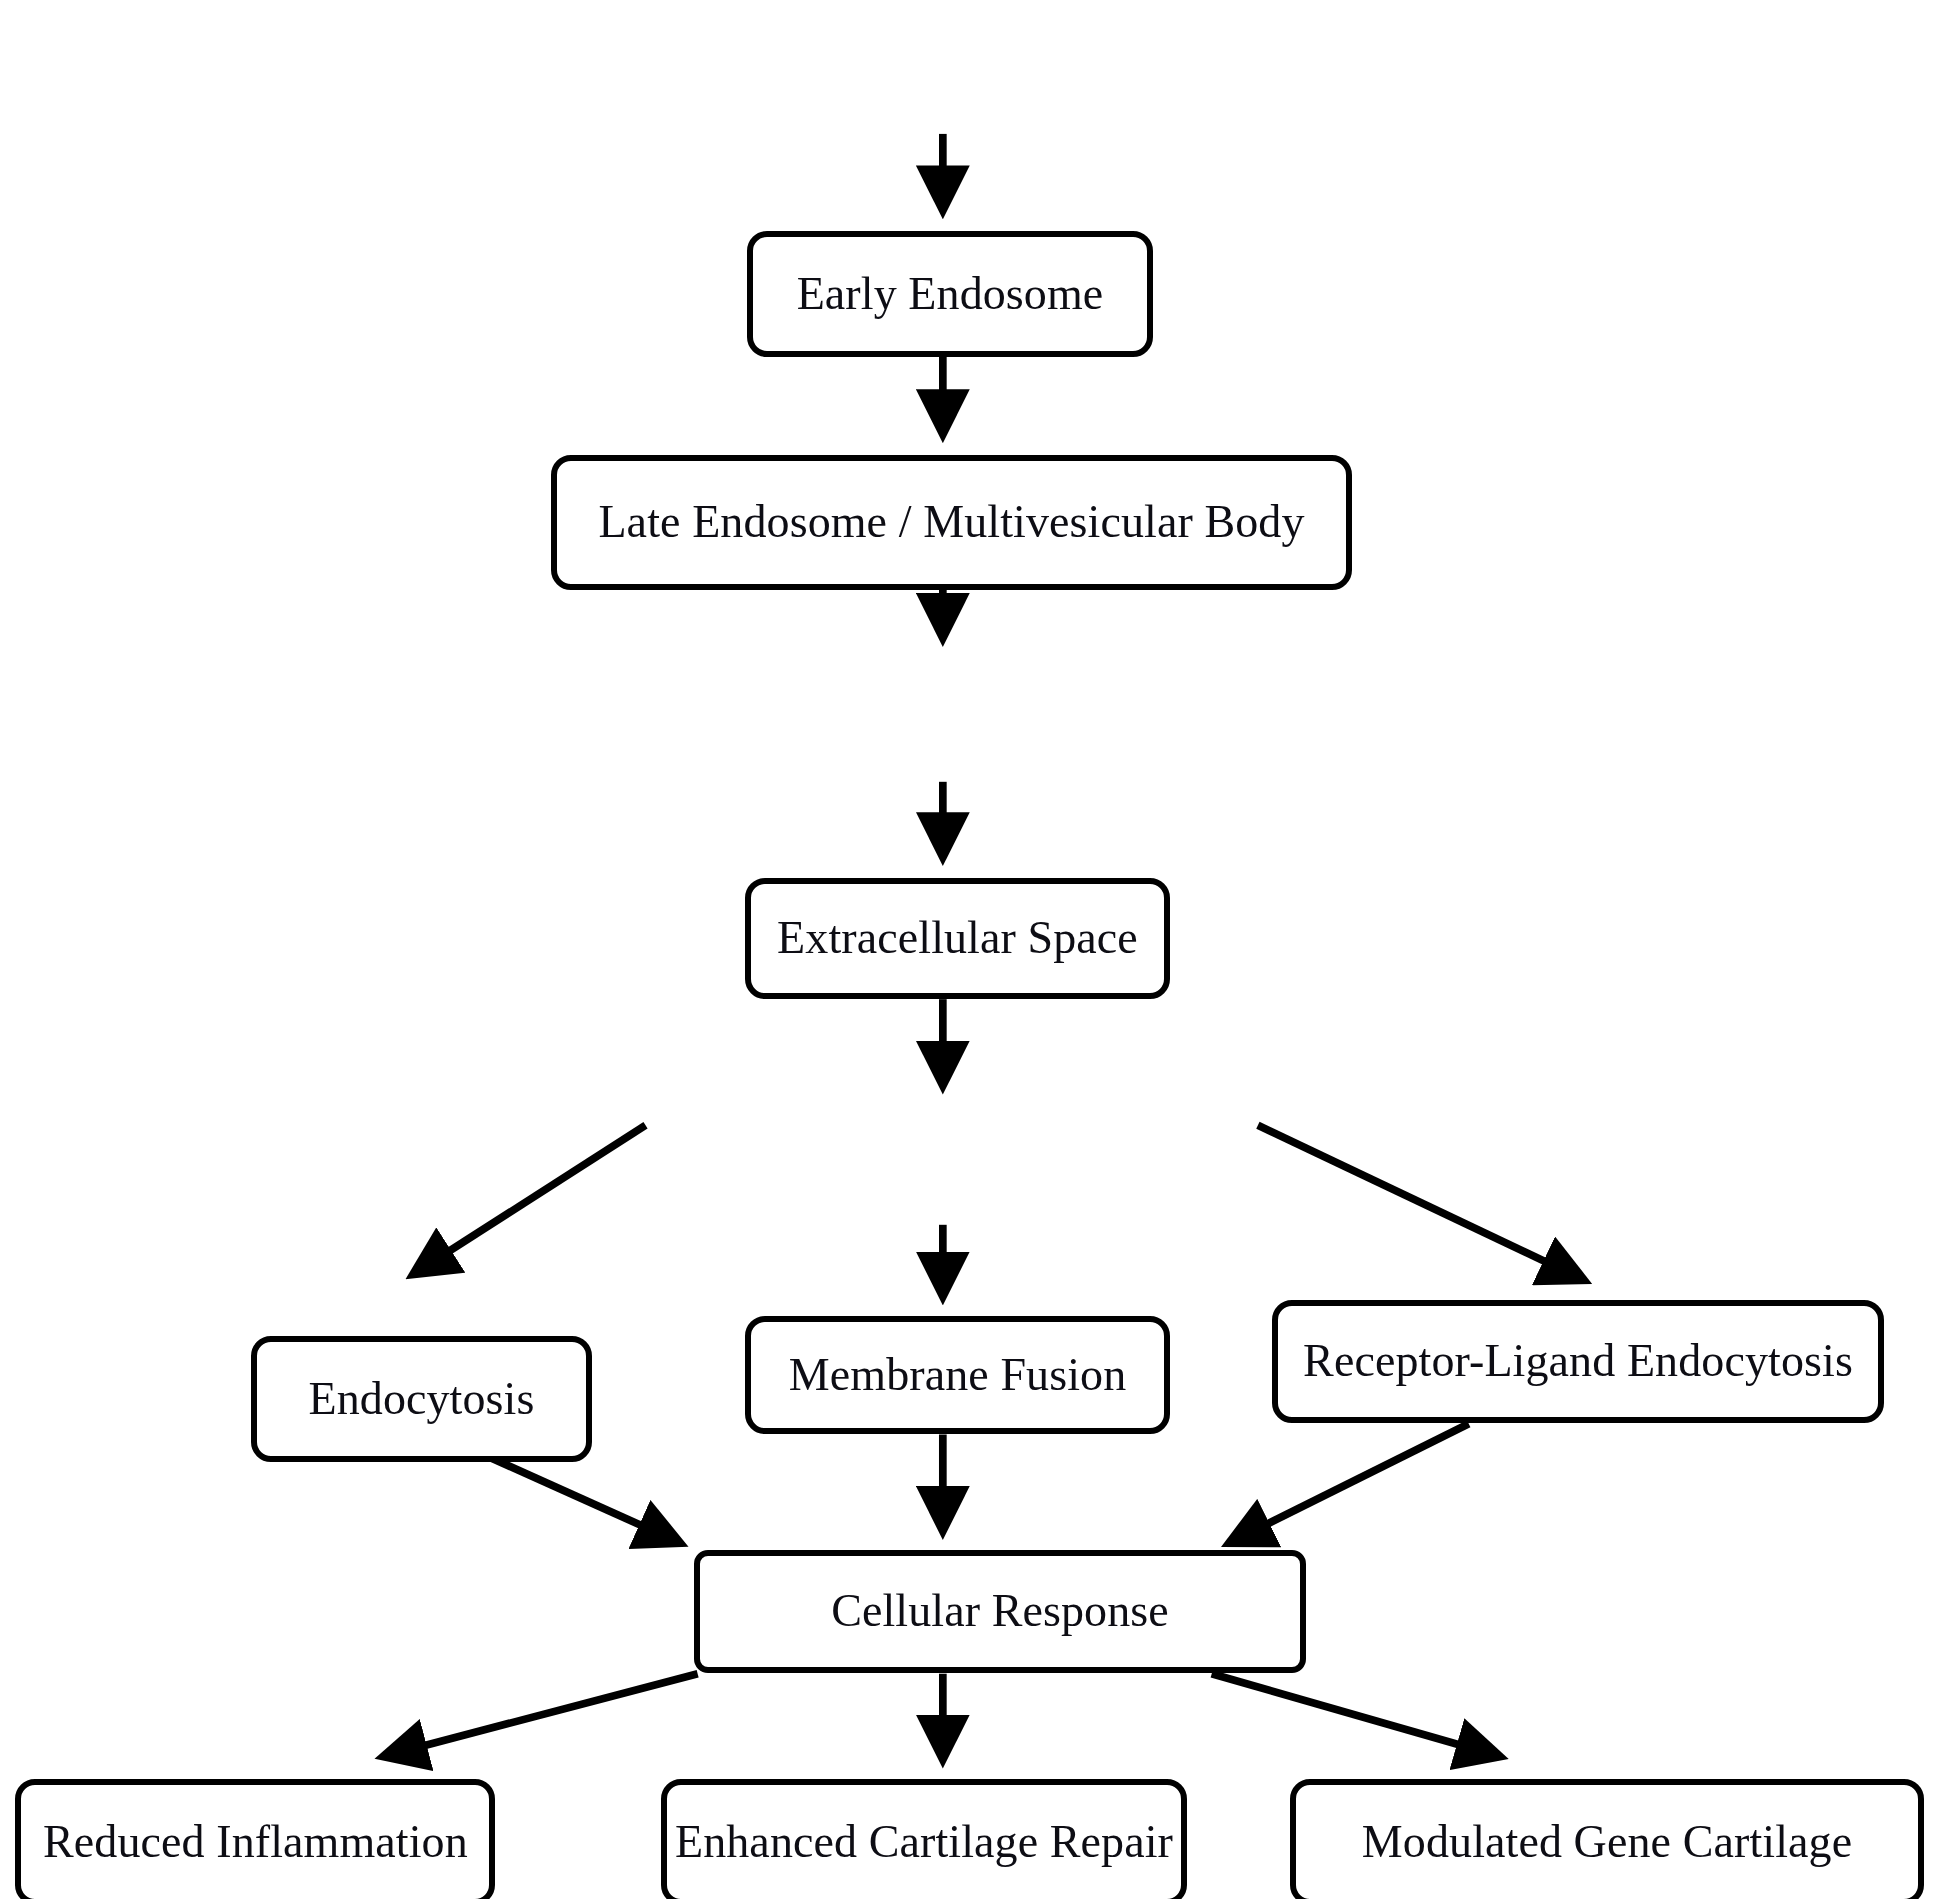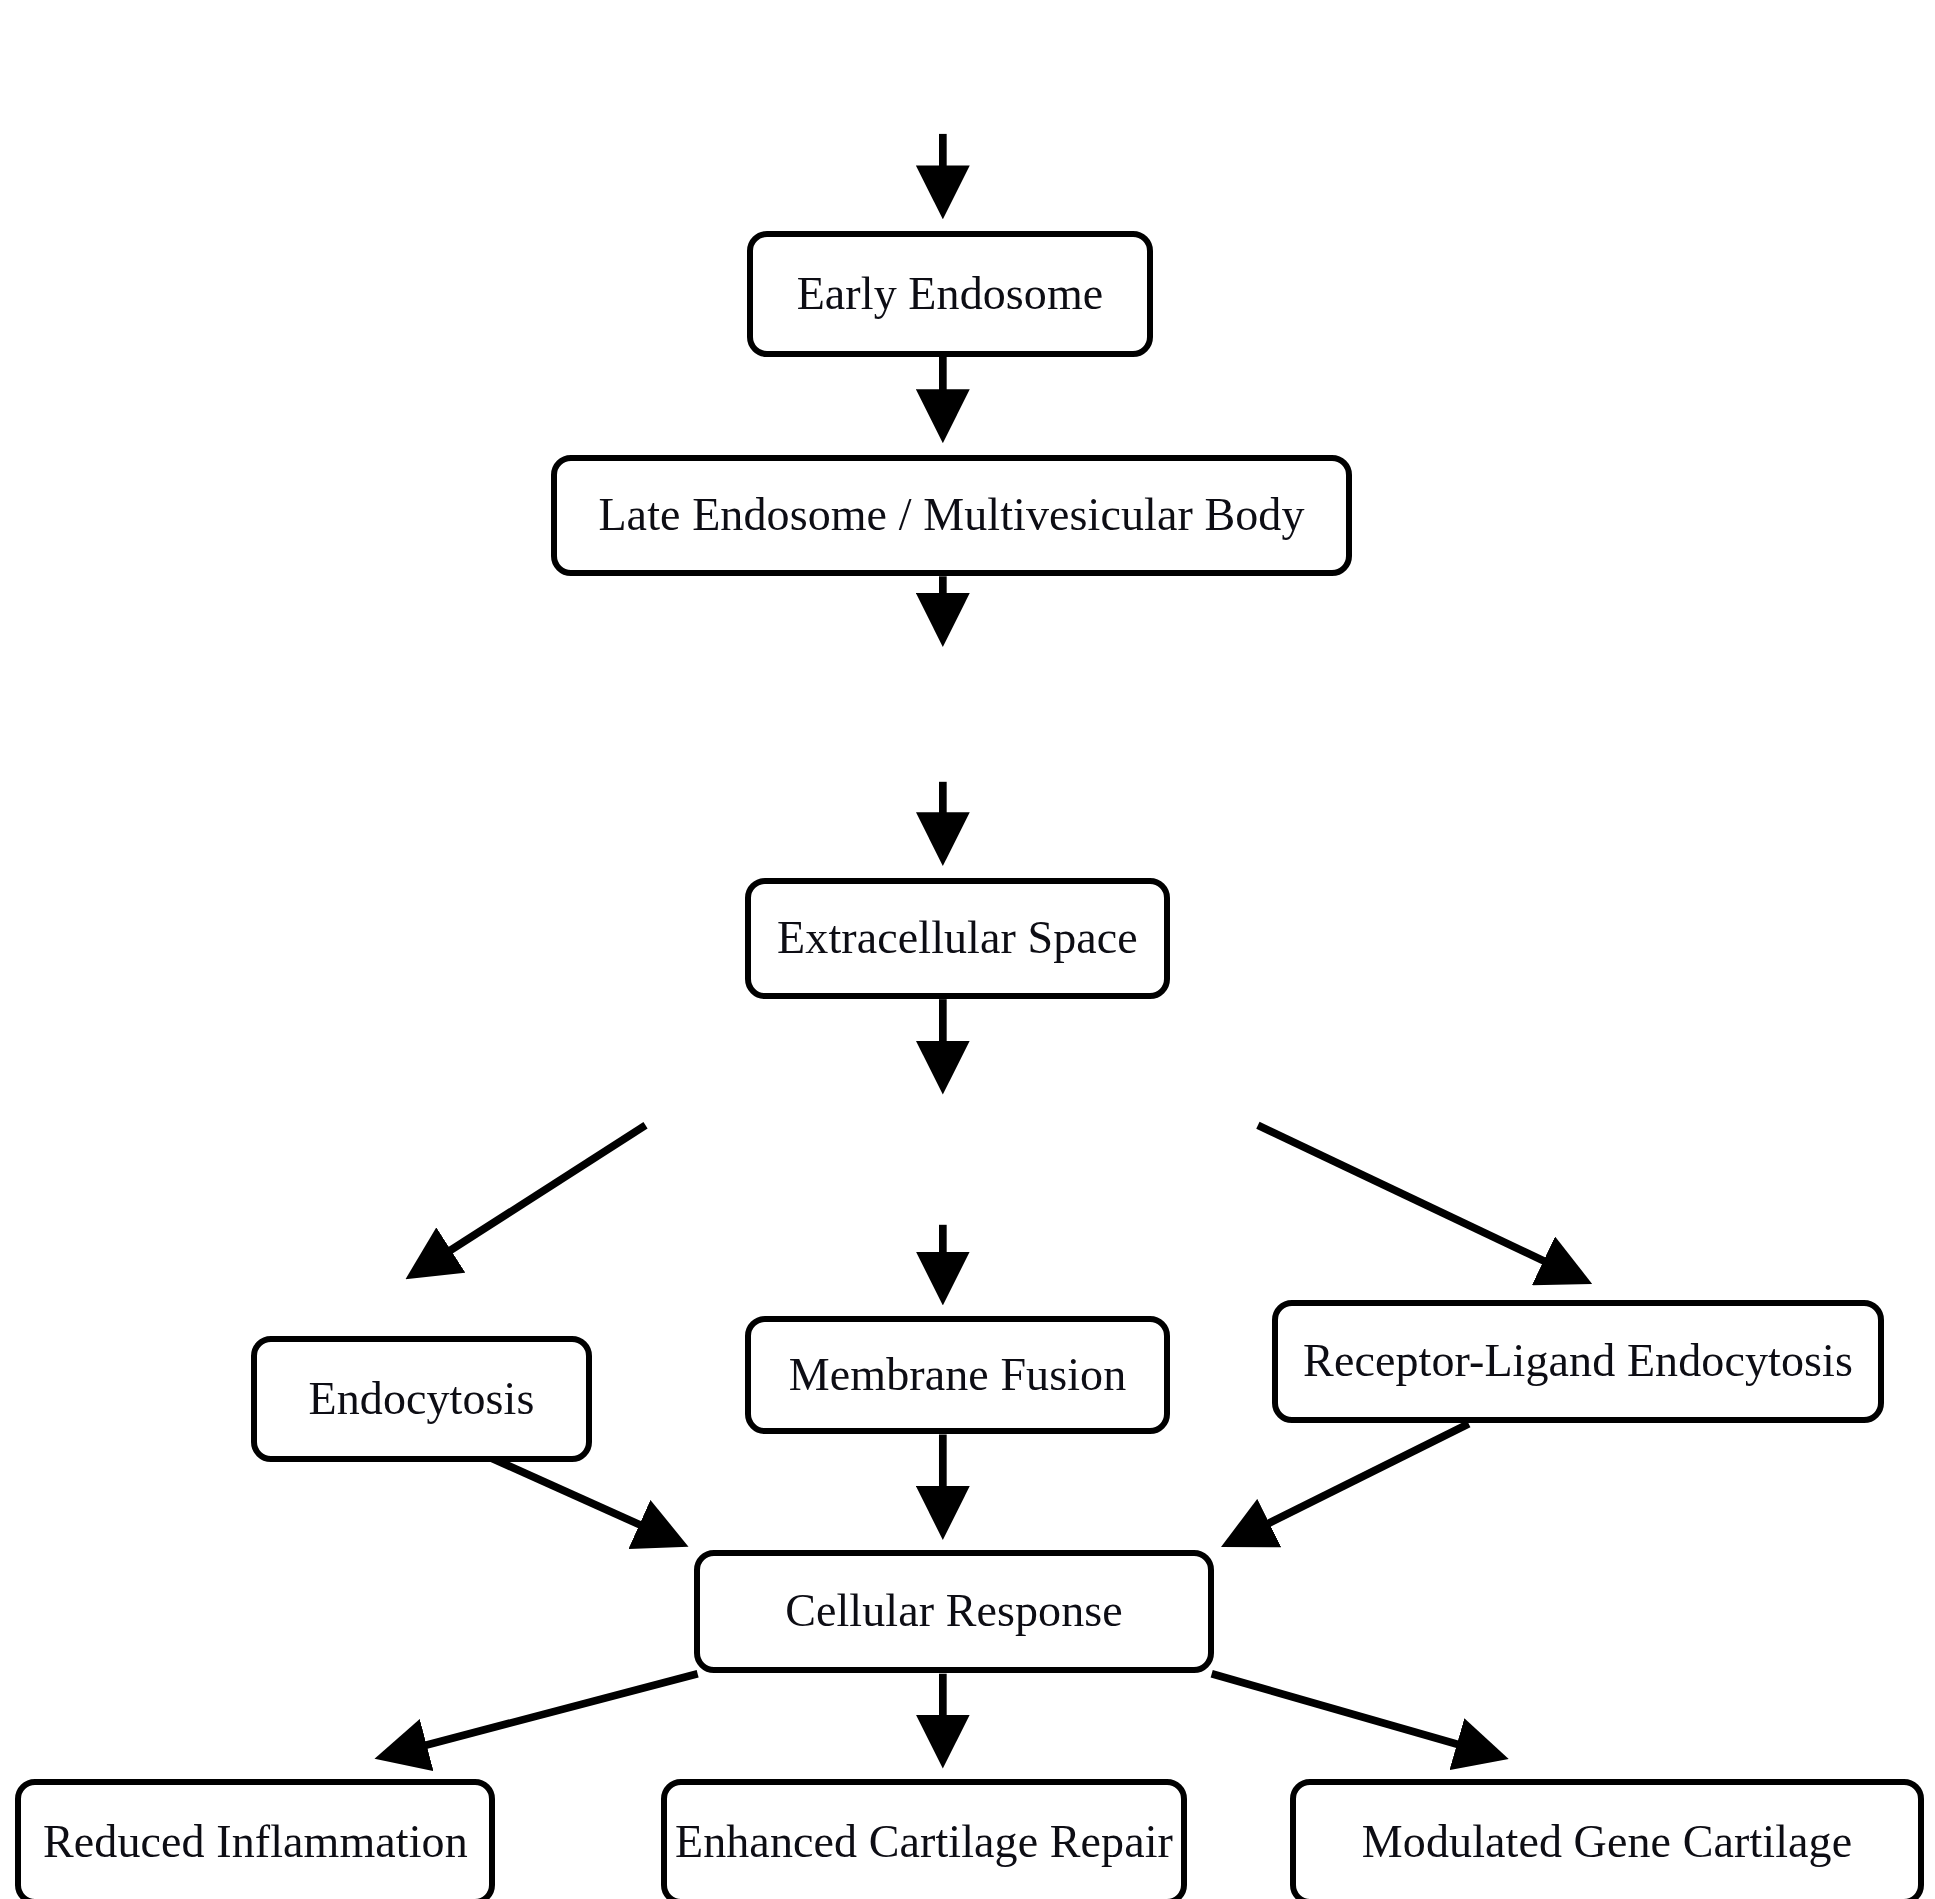--- a/index.html
+++ b/index.html
@@ -39,28 +39,28 @@
     font-size: 46px;
     line-height: 1.05;
     color: #0d0d14;
     white-space: nowrap;
     text-align: center;
     letter-spacing: 0.1px;
   }
   
   .n-donor           { left: 786px; top: 19.5px;   width: 313px;  height: 114px; }
   .n-early           { left: 747px; top: 231px;  width: 406px;  height: 126px; }
-  .n-late            { left: 551px;  top: 455px;  width: 801px; height: 121px; }
+  .n-late            { left: 551px;  top: 455px;  width: 801px; height: 135px; }
   .n-exosome         { left: 747px; top: 658px; width: 422px;  height: 123px; }
   .n-extracellular   { left: 745px; top: 878px; width: 425px;  height: 121px; }
   .n-recipient       { left: 641px; top: 1106px; width: 619px; height: 118px; }
   .n-endocytosis     { left: 251px;  top: 1294px; width: 341px;  height: 126px; margin-top: 42px; }
   .n-membrane        { left: 745px; top: 1316px; width: 425px;  height: 118px; }
   .n-receptor        { left: 1272px; top: 1300px; width: 612px; height: 123px; }
-  .n-cellular        { left: 694px; top: 1550px; width: 520px;  height: 123px; }
+  .n-cellular        { left: 694px; top: 1550px; width: 612px;  height: 123px; border-radius: 14px; }
   .n-inflammation    { left: 15.4px;   top: 1779px; width: 480px;  height: 126px; }
   .n-cartilage       { left: 661px; top: 1779px; width: 526px;  height: 126px; }
   .n-geneexp         { left: 1290px; top: 1779px; width: 634px; height: 126px; }
 </style>
 </head>
 <body>
 
 <div id="canvas">
 
   <svg id="edges" viewBox="0 0 3269 3208" width="1936" height="1900" xmlns="http://www.w3.org/2000/svg">

